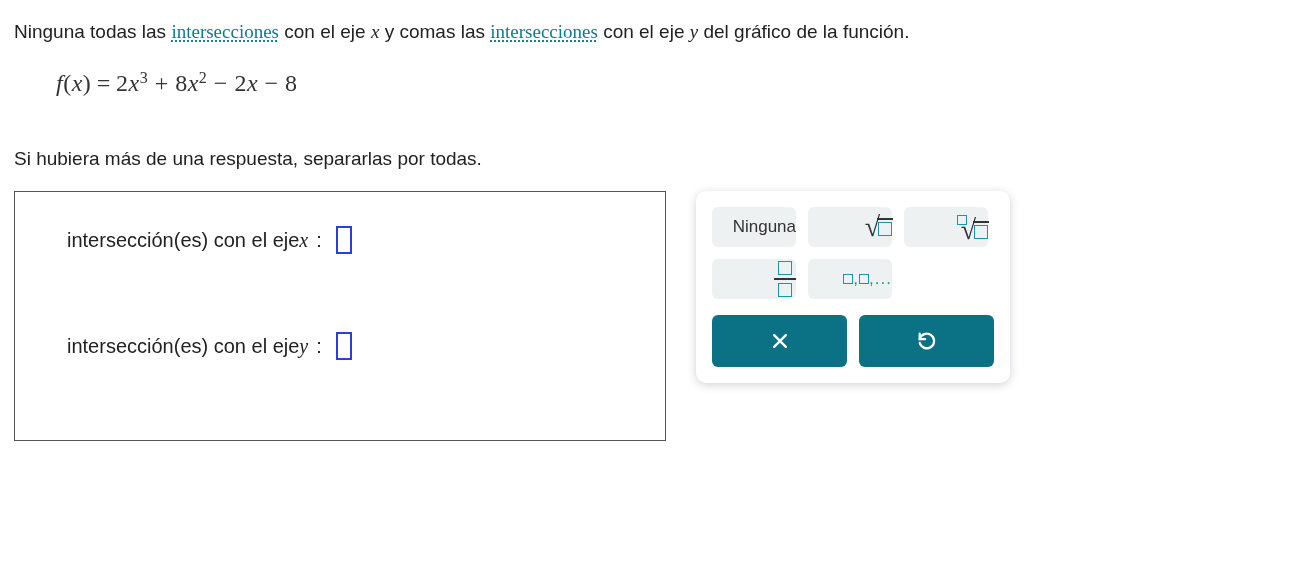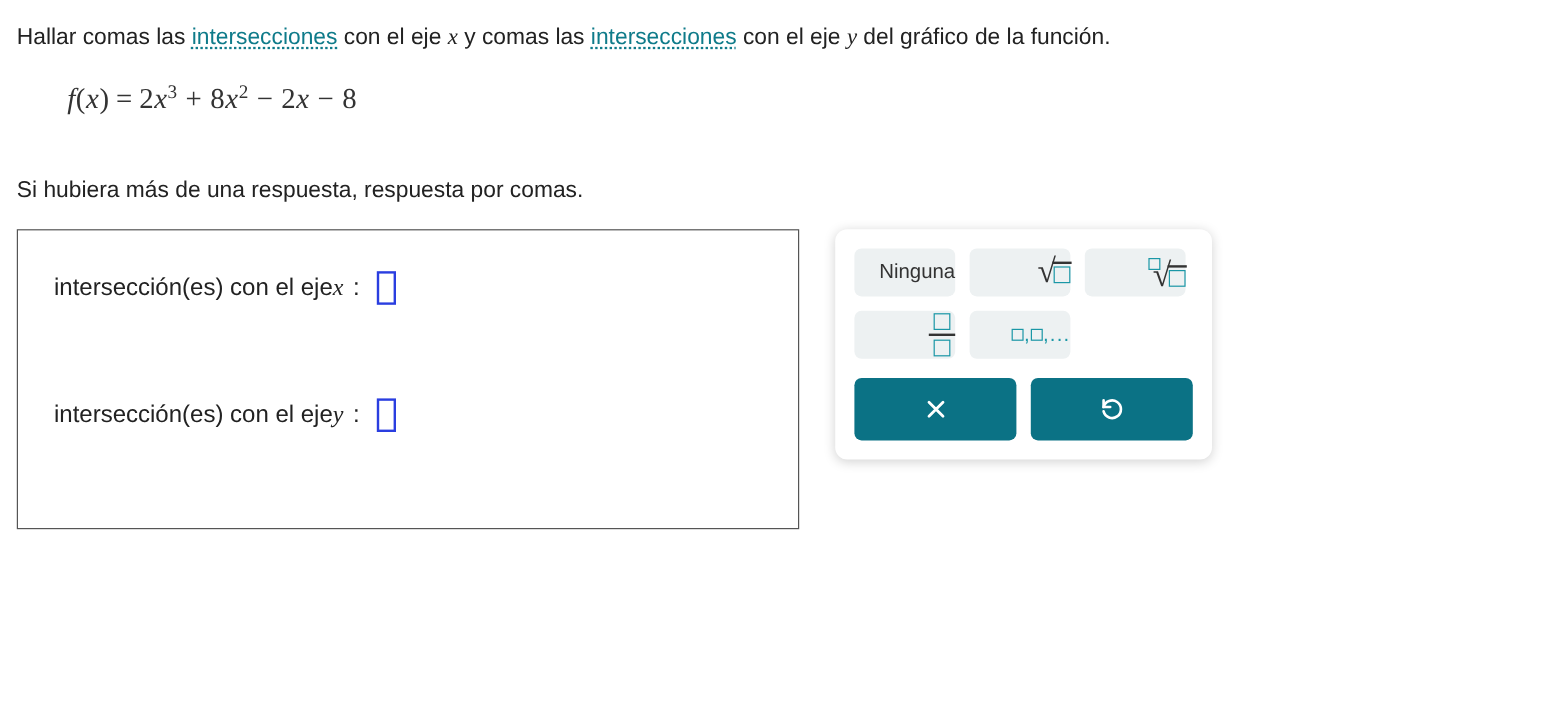--- a/index.html
+++ b/index.html
@@ -11,39 +11,40 @@
       background: #fff;
       width: 1289px;
     }
     .question-top { line-height: 1.5; }
     .question-top p { margin-bottom: 18px; color: #222; }
     .link {
       color: #0f7b8a;
       text-decoration: underline;
       text-decoration-style: dotted;
       text-underline-offset: 3px;
+      font-family: Liberation Serif, serif;
     }
     .mathvar { font-family: "Times New Roman", Times, serif; font-style: italic; }
     .formula {
       font-family: "Times New Roman", Times, serif;
       font-size: 24px;
       margin: 6px 0 44px 42px;
       letter-spacing: 0.5px;
       white-space: nowrap;
     }
     .formula sup { font-size: 16px; vertical-align: 8px; }
     .layout {
       display: flex;
       align-items: flex-start;
       gap: 30px;
       margin-top: 10px;
     }
     .answer-box {
       border: 1px solid #555;
-      padding: 34px 28px 20px 30px;
+      padding: 34px 28px 20px 52px;
       width: 652px;
       height: 250px;
     }
     .answer-row {
       display: flex;
       align-items: center;
       margin-bottom: 78px;
       font-size: 20px;
       color: #222;
     }
@@ -153,28 +154,28 @@
       align-items: center;
       justify-content: center;
       cursor: pointer;
     }
   </style>
 </head>
 <body>
 
 <div class="question-top">
   <p>
-    <span>Hallar comas las </span><a href="#" class="link">intersecciones</a><span> con el eje </span><span class="mathvar">x</span><span> y comas las </span><a href="#" class="link">intersecciones</a><span> con el eje </span><span class="mathvar">y</span><span> del gráfico de la función.</span>
+    <span>Ninguna todas las </span><a href="#" class="link">intersecciones</a><span> con el eje </span><span class="mathvar">x</span><span> y comas las </span><a href="#" class="link">intersecciones</a><span> con el eje </span><span class="mathvar">y</span><span> del gráfico de la función.</span>
   </p>
 
   <div class="formula">
     <span class="mathvar">f</span><span>(</span><span class="mathvar">x</span><span>)</span><span> </span><span>=</span><span> </span><span>2</span><span class="mathvar">x</span><sup>3</sup><span> + </span><span>8</span><span class="mathvar">x</span><sup>2</sup><span> − </span><span>2</span><span class="mathvar">x</span><span> − </span><span>8</span>
   </div>
 
-  <p>Si hubiera más de una respuesta, respuesta por comas.</p>
+  <p>Si hubiera más de una respuesta, separarlas por todas.</p>
 </div>
 
 <div class="layout">
   <div class="answer-box">
     <div class="answer-row">
       <span>intersección(es) con el eje </span>
       <span class="mathvar">x</span>
       <span class="colon">:</span>
       <div class="answer-input"></div>
     </div>

